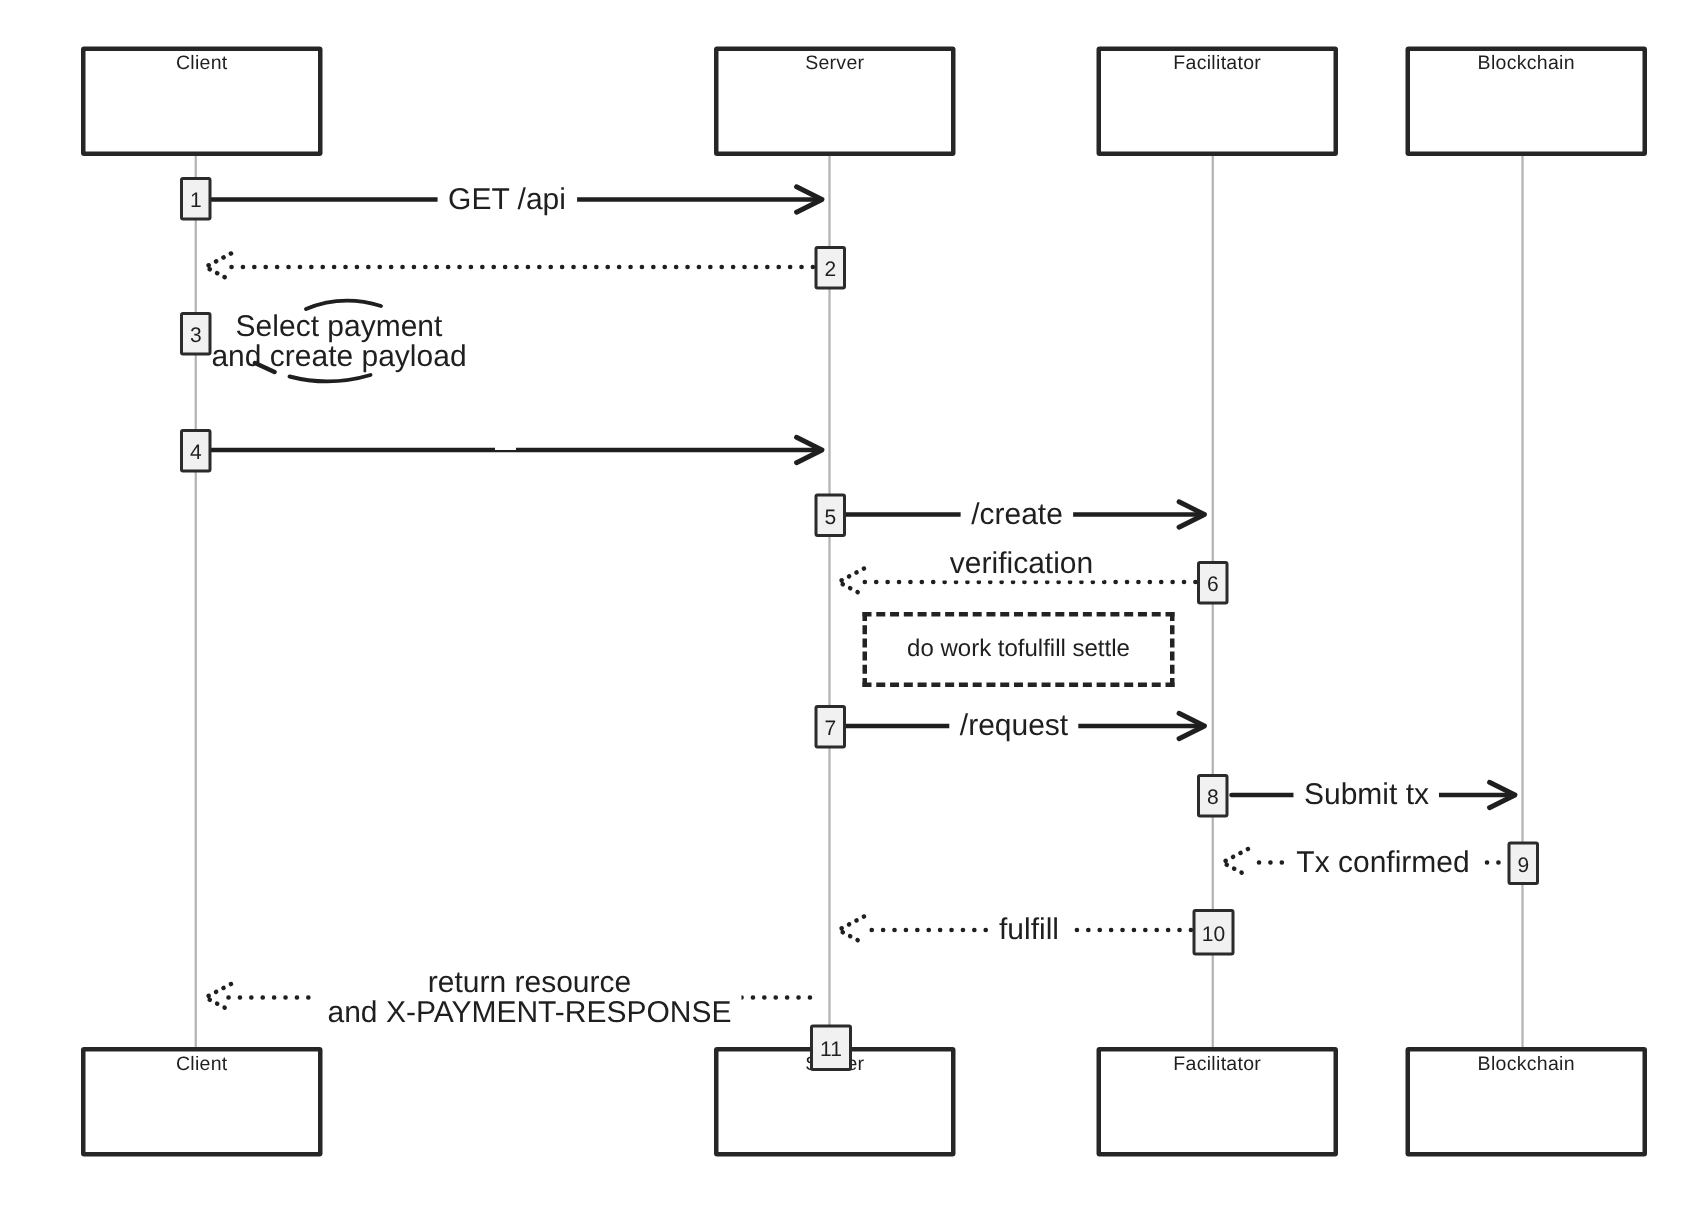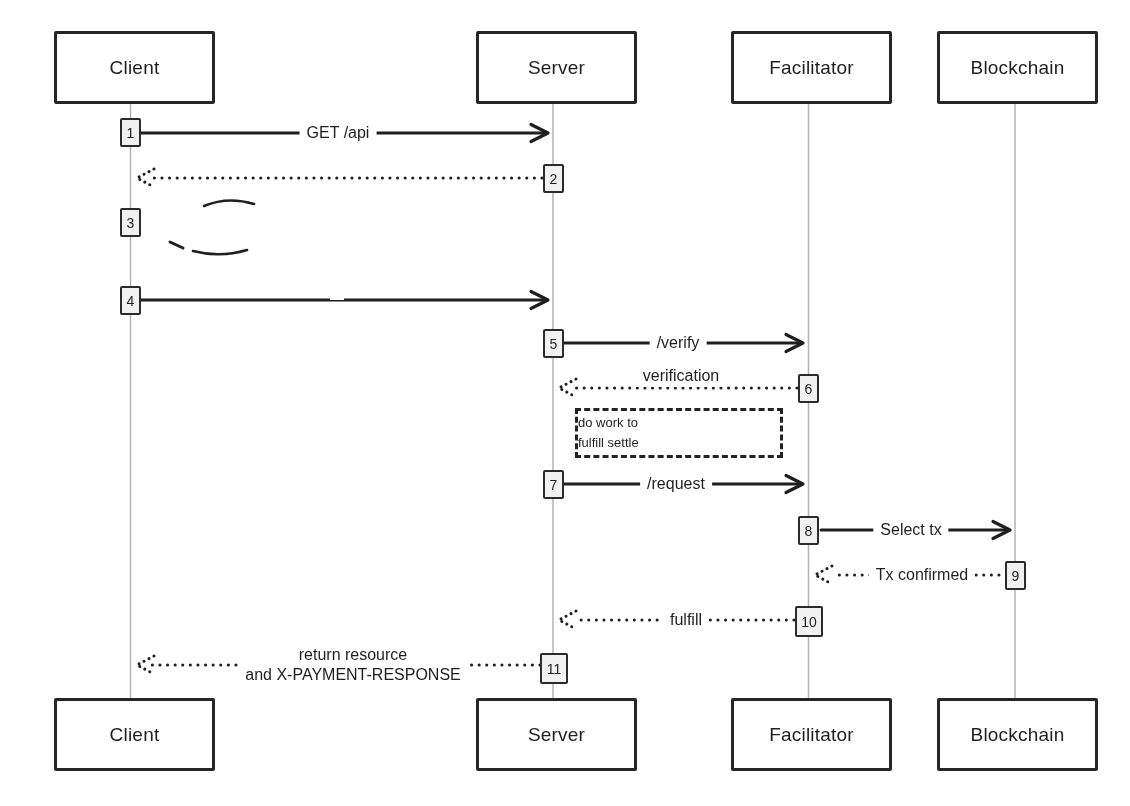--- a/index.html
+++ b/index.html
@@ -4,40 +4,40 @@
 <style>
   html,body{margin:0;padding:0;background:#fff;}
   #canvas{
     position:relative;width:1130px;height:806px;background:#fff;overflow:hidden;
     font-family:"Liberation Sans",sans-serif;color:#1f1f1f;
   }
   #wires{position:absolute;left:0;top:0;width:1130px;height:806px;}
   .pbox{
     position:absolute;width:155px;height:67px;
     border:3px solid #262626;border-radius:2px;background:#fff;
-    display:flex;align-items:center;justify-content:center;
-    font-size:19px;letter-spacing:.2px;
+    display:flex;justify-content:center;
+    font-size:13px;letter-spacing:.2px;
   }
   .badge{
     position:absolute;width:21px;height:29px;
     border:2px solid #2b2b2b;border-radius:2px;background:#f1f1f1;
     display:flex;align-items:center;justify-content:center;
     font-size:14px;font-weight:500;box-sizing:border-box;
   }
   .badge.wide{width:28px;height:31px;}
   .mlabel{
     position:absolute;transform:translate(-50%,-50%);
     background:#fff;padding:1px 7px;white-space:nowrap;
-    font-size:16px;text-align:center;line-height:20px;
+    font-size:20px;text-align:center;line-height:20px;
   }
   .note{
     position:absolute;left:575px;top:408px;width:208px;height:50px;
     border:3px dashed #232323;background:#fff;box-sizing:border-box;
-    display:flex;flex-direction:column;align-items:flex-start;justify-content:center;
-    font-size:13px;line-height:20px;text-align:center;
+    display:flex;flex-direction:row;align-items:center;justify-content:center;
+    font-size:16px;line-height:20px;text-align:center;
   }
 </style>
 </head>
 <body>
 
 <div id="canvas">
 
   <svg id="wires" viewBox="0 0 1130 806" stroke="#1f1f1f" fill="none" stroke-linecap="round" stroke-linejoin="round">
 
     <line x1="130.5" y1="98" x2="130.5" y2="698" stroke="#b3b3b3" stroke-width="1.5"></line>
@@ -122,26 +122,30 @@
       <span>Server</span>
     </div>
   <div class="pbox" style="left:731px;top:698px">
       <span>Facilitator</span>
     </div>
   <div class="pbox" style="left:937px;top:698px">
       <span>Blockchain</span>
     </div>
 
   <div class="mlabel" style="left:338px;top:133px">GET /api</div>
+  <div class="mlabel" style="left:226px;top:228px;background:transparent">
+    <div>Select payment</div>
+    <div>and create payload</div>
+  </div>
   <div class="mlabel" style="left:337px;top:299px">
   </div>
-  <div class="mlabel" style="left:678px;top:343px">/verify</div>
+  <div class="mlabel" style="left:678px;top:343px">/create</div>
   <div class="mlabel" style="left:681px;top:376px">verification</div>
   <div class="mlabel" style="left:676px;top:484px">/request</div>
-  <div class="mlabel" style="left:911px;top:530px">Select tx</div>
+  <div class="mlabel" style="left:911px;top:530px">Submit tx</div>
   <div class="mlabel" style="left:922px;top:575px">Tx confirmed</div>
   <div class="mlabel" style="left:686px;top:620px">fulfill</div>
   <div class="mlabel" style="left:353px;top:665px">
     <div>return resource</div>
     <div>and X-PAYMENT-RESPONSE</div>
   </div>
 
   <div class="note">
     <div>do work to</div>
     <div>fulfill settle</div>
@@ -150,15 +154,15 @@
   <div class="badge" style="left:120px;top:118px">1</div>
   <div class="badge" style="left:543px;top:164px">2</div>
   <div class="badge" style="left:120px;top:208px">3</div>
   <div class="badge" style="left:120px;top:286px">4</div>
   <div class="badge" style="left:543px;top:329px">5</div>
   <div class="badge" style="left:798px;top:374px">6</div>
   <div class="badge" style="left:543px;top:470px">7</div>
   <div class="badge" style="left:798px;top:516px">8</div>
   <div class="badge" style="left:1005px;top:561px">9</div>
   <div class="badge wide" style="left:795px;top:606px">10</div>
-  <div class="badge wide" style="left:540px;top:653px">11</div>
+  <div class="badge wide" style="left:540px;top:683px">11</div>
 
 </div>
 
 </body></html>

